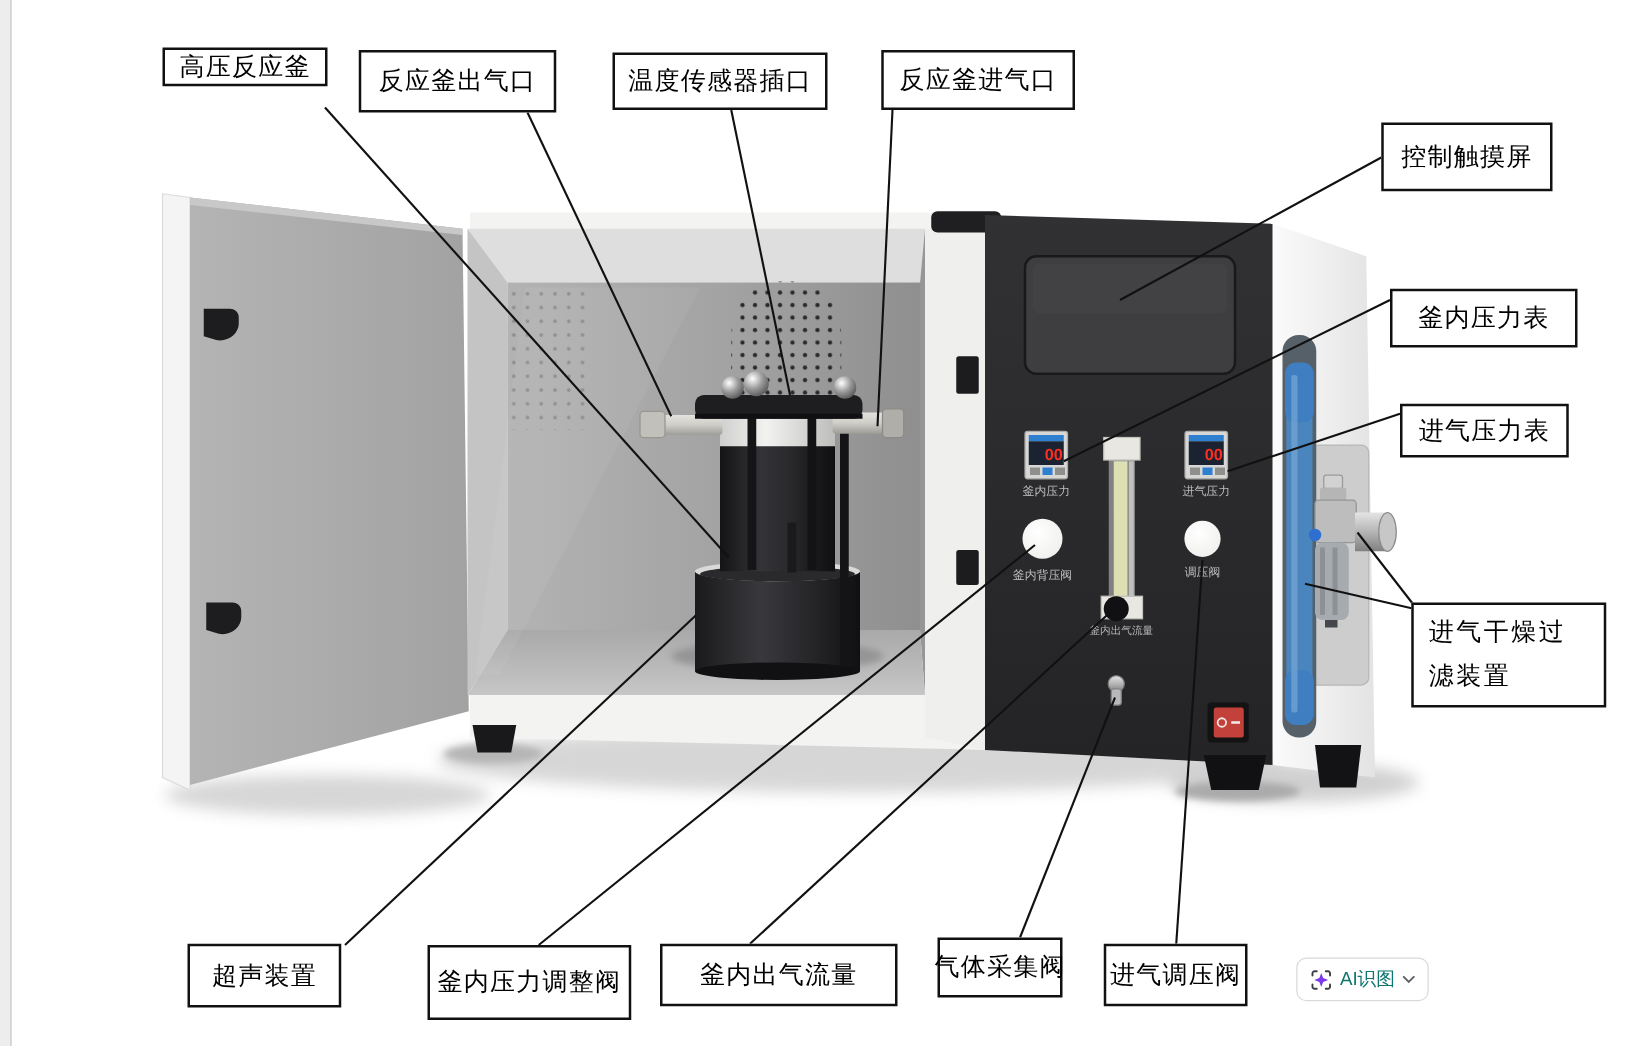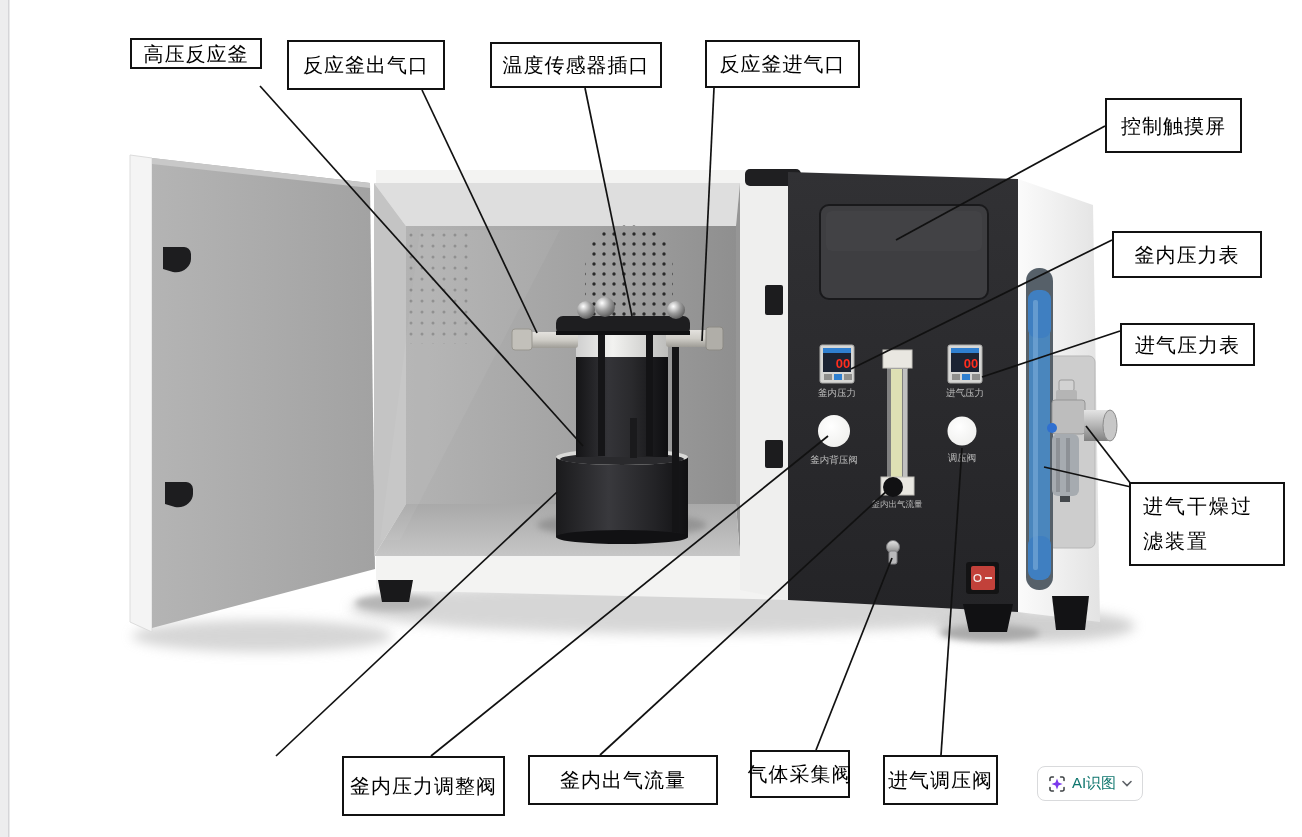--- a/index.html
+++ b/index.html
@@ -289,20 +289,21 @@
 </svg>
 
 <div class="callout" style="left:130px;top:38px;width:132px;height:31px;">高压反应釜</div>
 <div class="callout" style="left:287px;top:40px;width:158px;height:50px;">反应釜出气口</div>
 <div class="callout" style="left:490px;top:42px;width:172px;height:46px;">温度传感器插口</div>
 <div class="callout" style="left:705px;top:40px;width:155px;height:48px;">反应釜进气口</div>
 <div class="callout" style="left:1105px;top:98px;width:137px;height:55px;">控制触摸屏</div>
 <div class="callout" style="left:1112px;top:215px;width:150px;height:47px;margin-top:16px;">釜内压力表</div>
 <div class="callout" style="left:1120px;top:305px;width:135px;height:43px;margin-top:18px;">进气压力表</div>
 <div class="callout multiline" style="left:1129px;top:482px;width:156px;height:84px;">进气干燥过滤装置</div>
+<div class="callout" style="left:150px;top:755px;width:123px;height:51px;">超声装置</div>
 <div class="callout" style="left:342px;top:756px;width:163px;height:60px;">釜内压力调整阀</div>
 <div class="callout" style="left:528px;top:755px;width:190px;height:50px;">釜内出气流量</div>
 <div class="callout" style="left:750px;top:750px;width:100px;height:48px;">气体采集阀</div>
 <div class="callout" style="left:883px;top:755px;width:115px;height:50px;">进气调压阀</div>
 
 <div class="ai-btn">
   <span style="display:flex;">
     <svg width="18" height="18" viewBox="0 0 20 20">
       <g fill="none" stroke="#3c4043" stroke-width="1.7" stroke-linecap="round">
         <path d="M2.2,6 V4 a1.8,1.8 0 0 1 1.8,-1.8 h2"></path>

